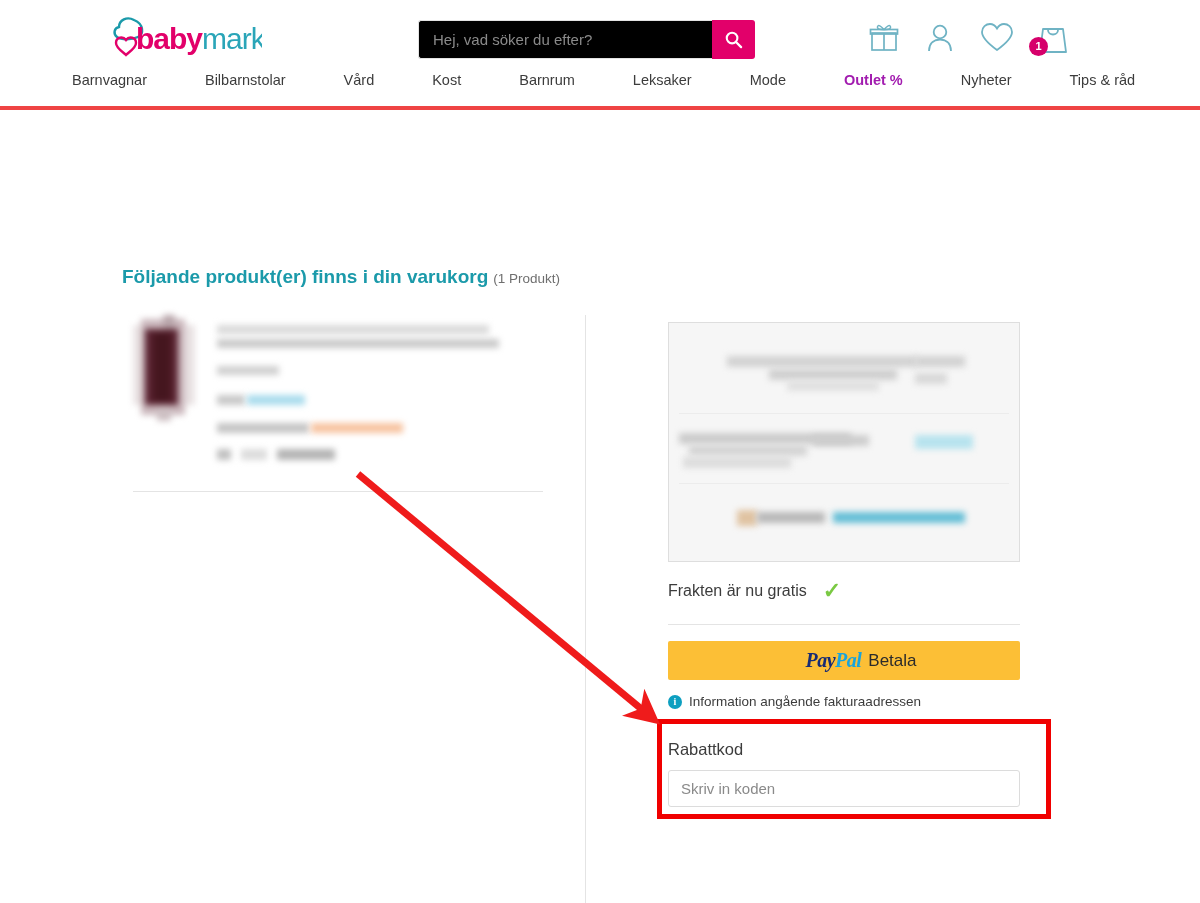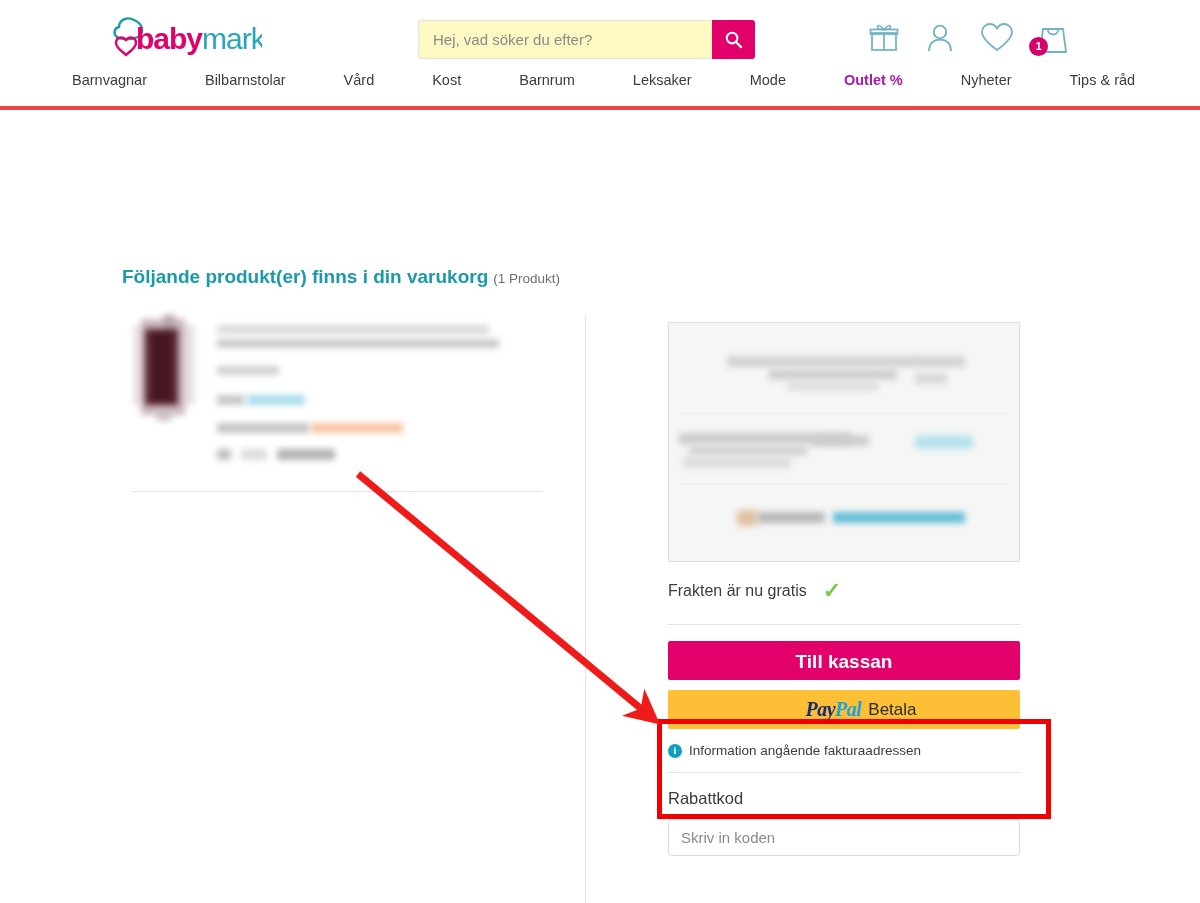--- a/index.html
+++ b/index.html
@@ -28,21 +28,21 @@
 
   .search-wrap {
     position:absolute; left:418px; top:20px;
     width:337px; height:39px;
     display:flex;
   }
   .search-input {
     flex:1;
     border:1px solid #e3e3e3;
     border-right:none;
-    background:#fef9c3;
+    background:#000000;
     font-family:"Liberation Sans", sans-serif;
     font-size:15px;
     color:#8a8a8a;
     padding:0 14px;
     outline:none;
     border-radius:3px 0 0 3px;
   }
   .search-input::placeholder { color:#8a8a8a; opacity:1; }
   .search-btn {
     width:43px;
@@ -344,21 +344,20 @@
       <div class="blur-line" style="left:164px;top:189px;width:132px;height:11px;background:#64bed6;"></div>
     </div>
 
     <div class="shipping">
       <span>Frakten är nu gratis</span>
       <span class="check">✓</span>
     </div>
 
     <div class="hr-right"></div>
 
-    <button class="btn btn-checkout">Till kassan</button>
 
     <button class="btn btn-paypal">
       <span><span class="pp-pay">Pay</span><span class="pp-pal">Pal</span></span>
       <span>Betala</span>
     </button>
 
     <div class="info-line">
       <span class="info-dot">i</span>
       <span>Information angående fakturaadressen</span>
     </div>

